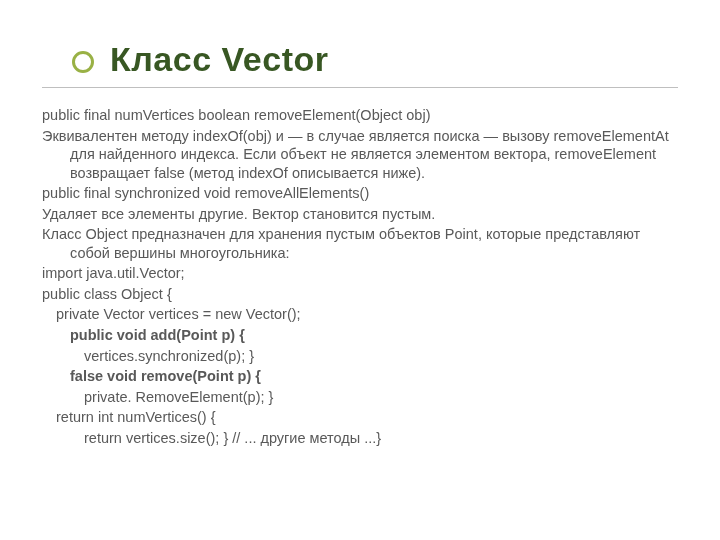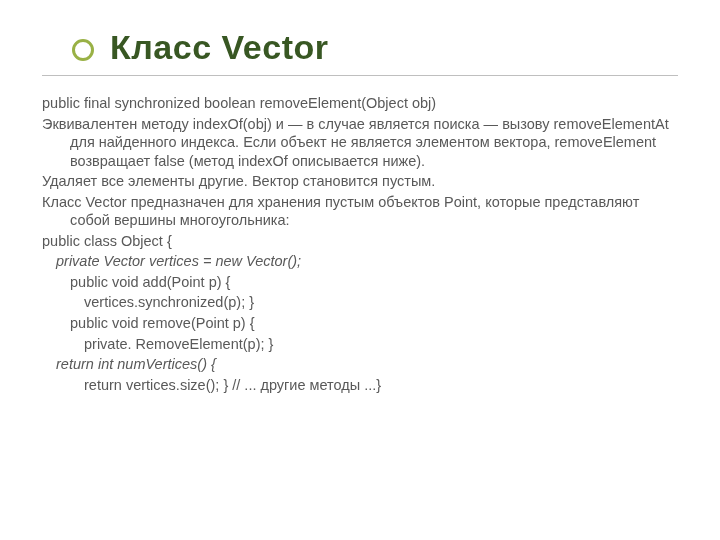--- a/index.html
+++ b/index.html
@@ -10,21 +10,21 @@
     background: #ffffff;
     font-family: Verdana, Geneva, sans-serif;
     color: #595959;
     overflow: hidden;
   }
   .slide {
     position: relative;
     width: 720px;
     height: 444px;
     box-sizing: border-box;
-    padding: 28px 42px 20px 42px;
+    padding: 40px 42px 20px 42px;
   }
   .title-row {
     display: flex;
     align-items: center;
     gap: 16px;
     margin-left: 30px;
     margin-bottom: 6px;
   }
   .ring {
     width: 16px;
@@ -49,57 +49,61 @@
     font-size: 14.5px;
     line-height: 1.28;
   }
   .body p {
     margin: 0 0 2px 0;
   }
   .hang {
     padding-left: 28px;
     text-indent: -28px;
   }
-  .lvl1 { padding-left: 14px; font-style: italic; }
-  .lvl2 { padding-left: 28px; }
+  .lvl1 { padding-left: 14px; }
+  .lvl2 { padding-left: 28px; font-weight: bold; }
   .lvl3 { padding-left: 42px; }
   .b { font-weight: normal; }
 </style>
 </head>
 <body>
 <div class="slide">
 
   <div class="title-row">
     <div class="ring"></div>
     <div class="title">Класс Vector</div>
   </div>
 
   <hr class="hr">
 
   <div class="body">
 
     <p>
-      <span>public final synchronized boolean </span><span class="b">removeElement(Object obj)</span>
+      <span>public final numVertices boolean </span><span class="b">removeElement(Object obj)</span>
     </p>
 
     <p class="hang">
       <span>Эквивалентен методу indexOf(obj) и — в случае является поиска — вызову </span><span class="b">removeElementAt</span><span> для найденного индекса. Если объект не является элементом вектора, removeElement возвращает false (метод indexOf описывается ниже).</span>
     </p>
 
+    <p>
+      <span>public final synchronized void </span><span class="b">removeAllElements()</span>
+    </p>
 
     <p>Удаляет все элементы другие. Вектор становится пустым.</p>
 
     <p class="hang">
-      <span>Класс </span><span class="b">Vector</span><span> предназначен для хранения пустым объектов </span><span class="b">Point</span><span>, которые представляют собой вершины многоугольника:</span>
+      <span>Класс </span><span class="b">Object</span><span> предназначен для хранения пустым объектов </span><span class="b">Point</span><span>, которые представляют собой вершины многоугольника:</span>
     </p>
 
+    <p>import java.util.Vector;</p>
     <p>public class Object {</p>
     <p class="lvl1">private Vector vertices = new Vector();</p>
     <p class="lvl2">public void add(Point p) {</p>
     <p class="lvl3">vertices.synchronized(p);      }</p>
-    <p class="lvl2">public void remove(Point p) {</p>
+    <p class="lvl2">false void remove(Point p) {</p>
     <p class="lvl3">private. RemoveElement(p);      }</p>
     <p class="lvl1">return int numVertices() {</p>
     <p class="lvl3">return vertices.size();      }      // ... другие методы ...}</p>
 
   </div>
 
 </div>
 
 </body></html>

